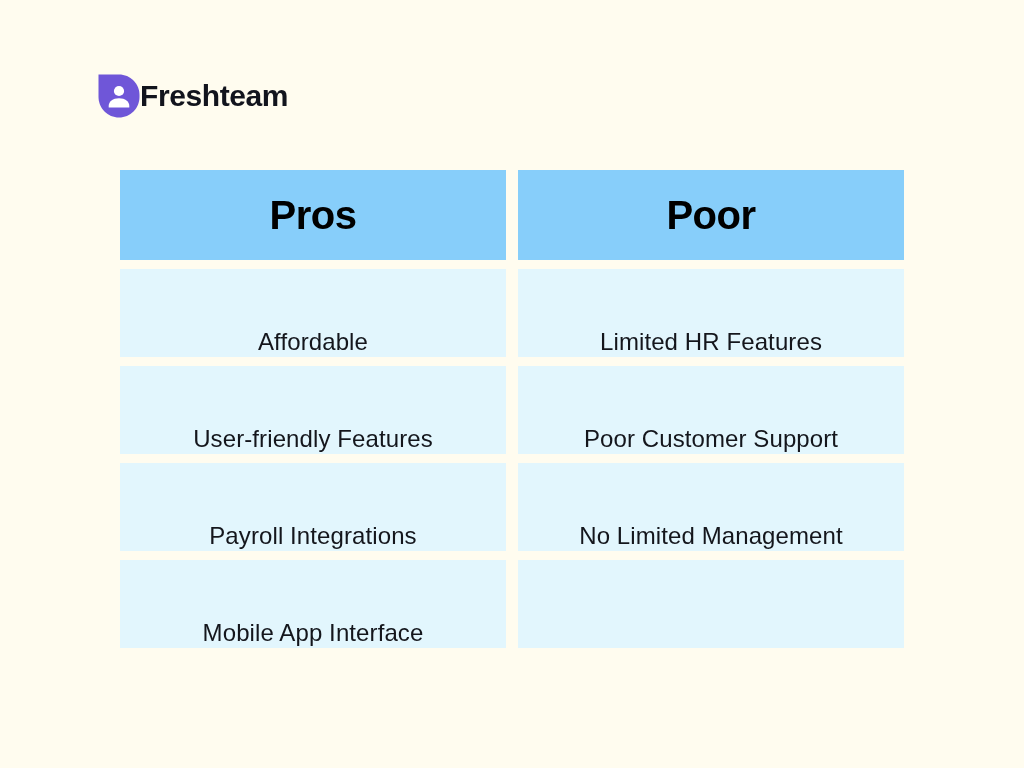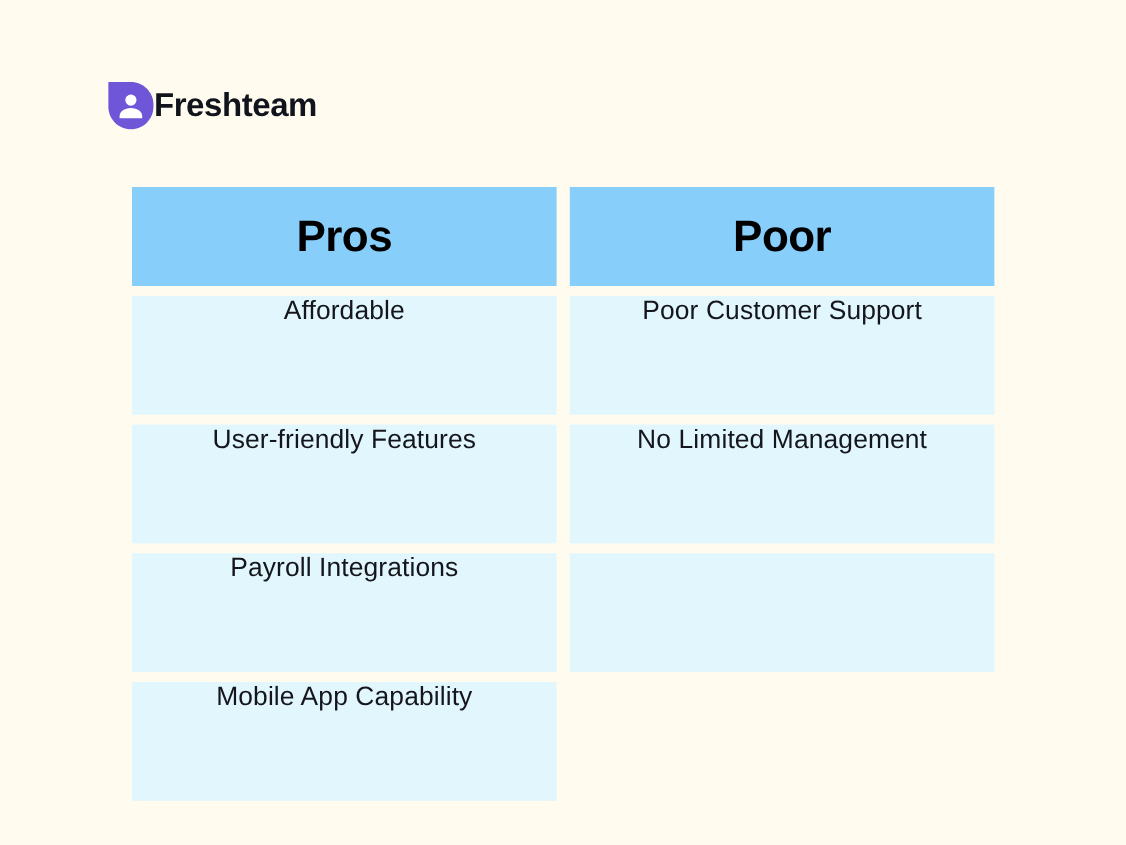--- a/index.html
+++ b/index.html
@@ -71,24 +71,24 @@
     padding: 0 10px;
   }
   .col-header-text {
     font-size: 40px;
     font-weight: bold;
     color: #000000;
     letter-spacing: -0.5px;
     line-height: 1;
   }
   .cell {
-    height: 108px;
+    height: 88px;
     background: #e2f6fd;
     display: flex;
-    align-items: flex-start;
+    align-items: flex-end;
     justify-content: center;
     box-sizing: border-box;
     padding: 0 12px;
   }
   .cell-text {
     font-size: 24px;
     font-weight: normal;
     color: #14161c;
     line-height: 1.2;
     text-align: center;
@@ -124,27 +124,30 @@
       <div class="cell">
         <span class="cell-text">Affordable</span>
       </div>
       <div class="cell">
         <span class="cell-text">User-friendly Features</span>
       </div>
       <div class="cell">
         <span class="cell-text">Payroll Integrations</span>
       </div>
       <div class="cell">
-        <span class="cell-text">Mobile App Capability</span>
+        <span class="cell-text">Mobile App Interface</span>
       </div>
     </div>
 
     <div class="compare-column">
       <div class="col-header">
         <span class="col-header-text">Poor</span>
+      </div>
+      <div class="cell">
+        <span class="cell-text">Limited HR Features</span>
       </div>
       <div class="cell">
         <span class="cell-text">Poor Customer Support</span>
       </div>
       <div class="cell">
         <span class="cell-text">No Limited Management</span>
       </div>
       <div class="cell is-empty">
         <span class="cell-text"></span>
       </div>

